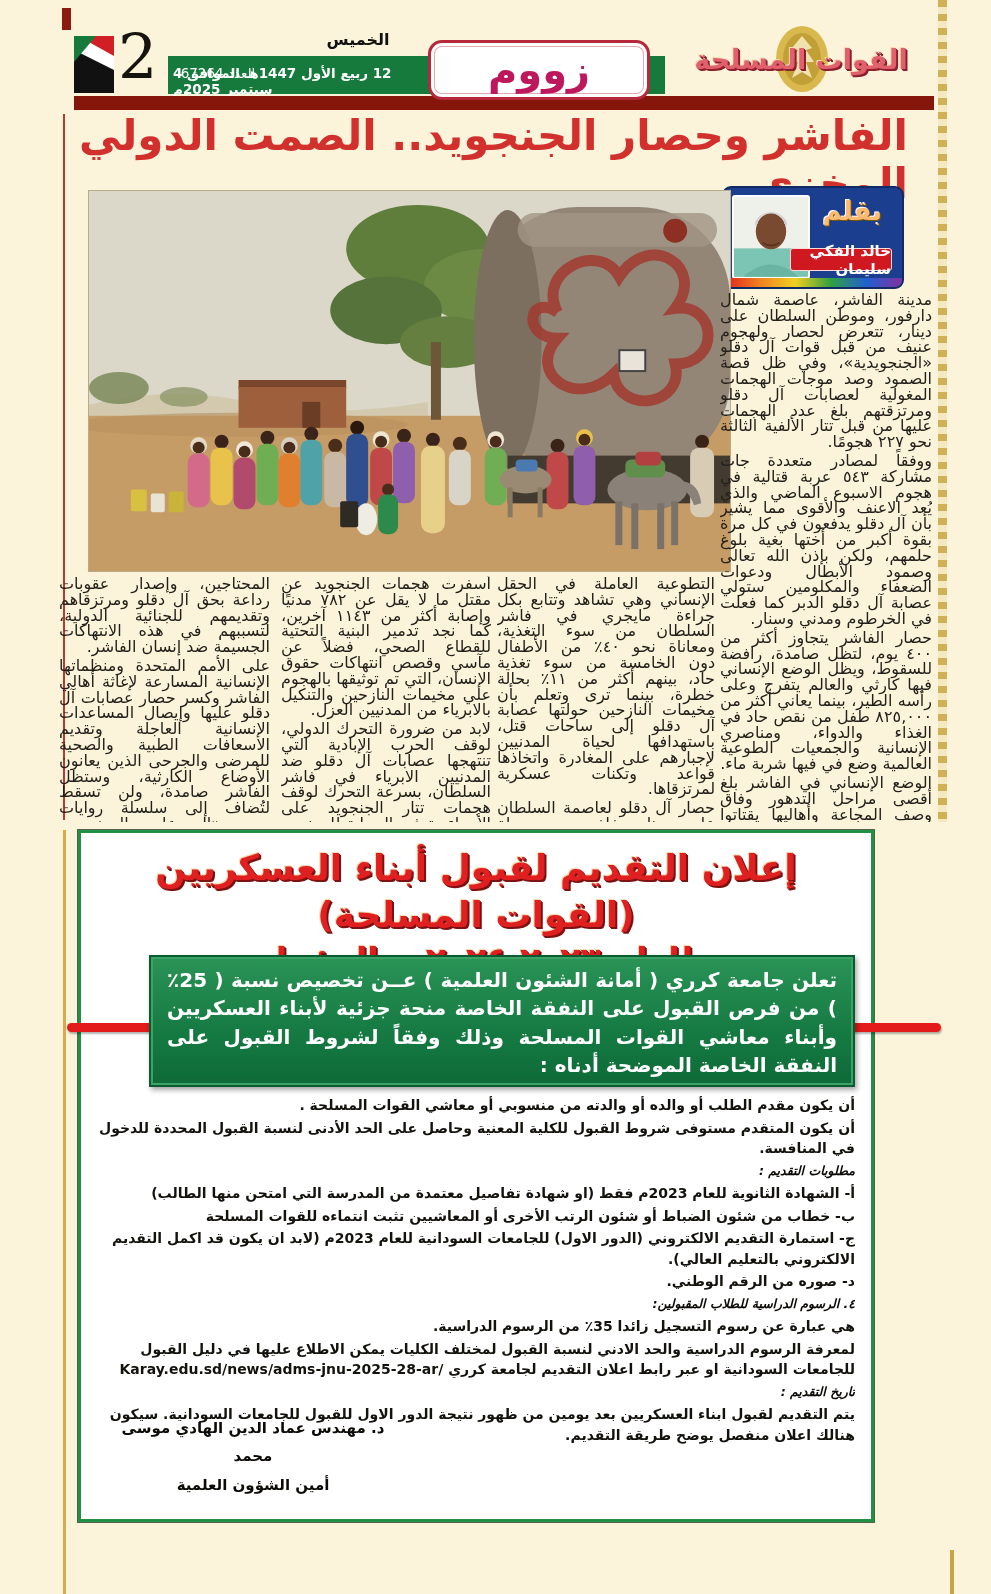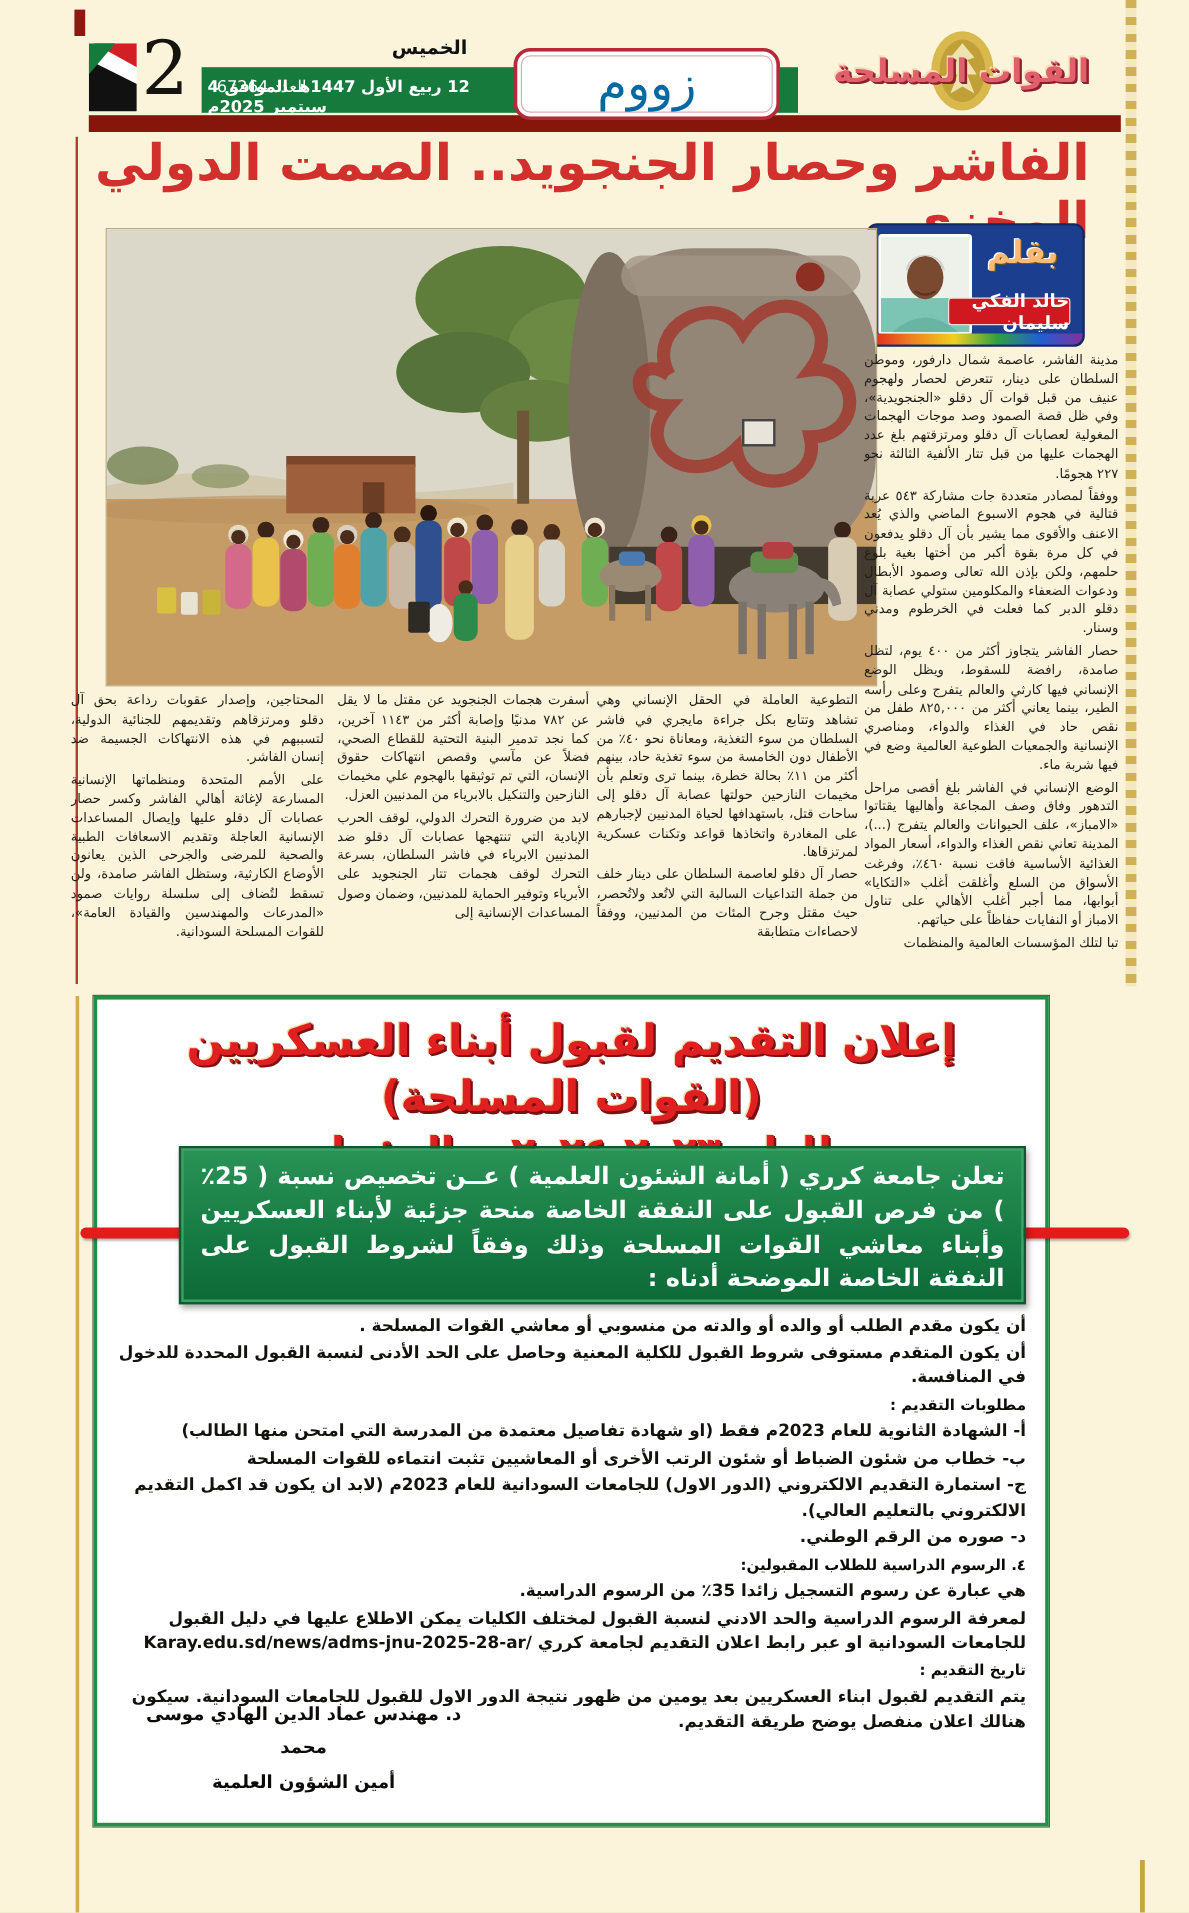--- a/index.html
+++ b/index.html
@@ -16,21 +16,21 @@
   .day { position:absolute; left:278px; top:30px; width:160px; text-align:center; font-size:16px;
          font-weight:800; color:#111; }
   .green-bar { position:absolute; left:168px; top:56px; width:497px; height:38px; background:#177a3d; }
   .green-bar .date { position:absolute; right:232px; top:9px; width:260px; text-align:left;
                      color:#fff; font-size:13.5px; font-weight:700; }
   .green-bar .issue { position:absolute; left:4px; top:9px; width:92px; text-align:center;
                       color:#fff; font-size:13.5px; font-weight:400; }
   .zoom-box { position:absolute; left:428px; top:40px; width:222px; height:60px; background:#fff;
               border:3px solid #b5293a; border-radius:14px; box-shadow:inset 0 0 0 3px #fff, inset 0 0 0 4px #e0aab0;
               display:flex; align-items:center; justify-content:center; z-index:3; }
-  .zoom-box span { font-size:40px; font-weight:400; color:#0369a1; }
+  .zoom-box span { font-size:40px; font-weight:700; color:#be185d; }
   .masthead { position:absolute; left:664px; top:24px; width:274px; height:70px; }
   .masthead .emblem { position:absolute; left:102px; top:0; width:72px; height:70px; z-index:1; }
   .masthead .title { position:absolute; inset:0; z-index:2; display:flex; align-items:center; justify-content:center;
                      font-size:27px; font-weight:900; color:#e0606c;
                      text-shadow:1px 1px 0 #8e1f2e, 2px 2px 0 #8e1f2e, -1px -1px 0 #f8d9b6; }
   .red-bar { position:absolute; left:74px; top:96px; width:860px; height:14px; background:#86150c; }
   .chain-border { position:absolute; left:938px; top:0; width:9px; height:822px;
                   background:repeating-linear-gradient(180deg,#c9a53f 0 7px,#f3e6bb 7px 14px); opacity:.85; }
   .left-red-line { position:absolute; left:63px; top:114px; width:2px; height:706px; background:#b83a2e; }
   .left-gold-line { position:absolute; left:63px; top:830px; width:3px; height:764px; background:#d4ad4a; }
@@ -49,21 +49,21 @@
                    border:1px solid #ffd9d9; border-radius:3px; display:flex; align-items:center; justify-content:center;
                    color:#fff; font-size:15px; font-weight:800; }
   .rainbow { position:absolute; left:0; right:0; bottom:0; height:9px; border-radius:0 0 7px 7px;
              background:linear-gradient(90deg,#e02020,#f08020,#f0d020,#30a040,#2060d0,#8030a0); }
 
   
   .photo { position:absolute; left:88px; top:190px; width:643px; height:382px; border:1px solid #b9ab85; }
 
   
   .artcol { position:absolute; overflow:hidden; text-align:justify; color:#221f1a;
-            font-size:11px; line-height:15.8px; }
+            font-size:16px; line-height:15.8px; }
   .artcol p { margin:0 0 3px 0; }
   .col-right { left:720px; top:292px; width:212px; height:530px; }
   .col-a { left:497px; top:576px; width:218px; height:246px; }
   .col-b { left:281px; top:576px; width:210px; height:246px; }
   .col-c { left:59px;  top:576px; width:211px; height:246px; }
 
   
   .ann { position:absolute; left:78px; top:830px; width:796px; height:692px; background:#ffffff;
          border:3px solid #209045; box-shadow:0 0 0 1px #57624f; }
   .ann-red-line { position:absolute; left:-14px; top:190px; width:874px; height:9px; background:#e31b1b;
@@ -72,21 +72,21 @@
                text-shadow:1px 1px 0 #7c1212, 2px 2px 0 #7c1212, -1px -1px 0 #f7d9a8; z-index:2; }
   .ann-title .l1 { font-size:36px; line-height:1.3; }
   .ann-title .l2 { font-size:33px; line-height:1.3; }
   .ann-green-box { position:absolute; left:68px; top:122px; width:706px; height:132px; z-index:2;
                    background:linear-gradient(180deg,#2a9356,#157a42 60%,#0e6a38);
                    border:2px solid #0a5c30; box-shadow:inset 0 0 0 2px #3aa365, 2px 3px 5px rgba(0,0,0,.35);
                    color:#fff; font-size:20px; font-weight:800; text-align:justify; padding:9px 16px; line-height:1.42; }
   .ann-body { position:absolute; left:14px; right:16px; top:262px; height:352px; overflow:hidden;
               color:#14120d; font-size:14px; font-weight:700; line-height:20.5px; text-align:right; }
   .ann-body p { margin:0 0 2px 0; }
-  .ann-body .subhead { font-size:12.5px; font-weight:900; color:#0d0b07; }
+  .ann-body .subhead { font-size:12.5px; font-weight:900; color:#0d0b07;font-style:italic; }
   .ann-sign { position:absolute; left:22px; bottom:20px; width:300px; text-align:center;
               font-size:15px; font-weight:900; color:#0d0b07; line-height:1.9; }
 </style>
 </head>
 <body>
 
 <div class="page">
 
   <div class="corner-mark"></div>
   <div class="chain-border"></div>

